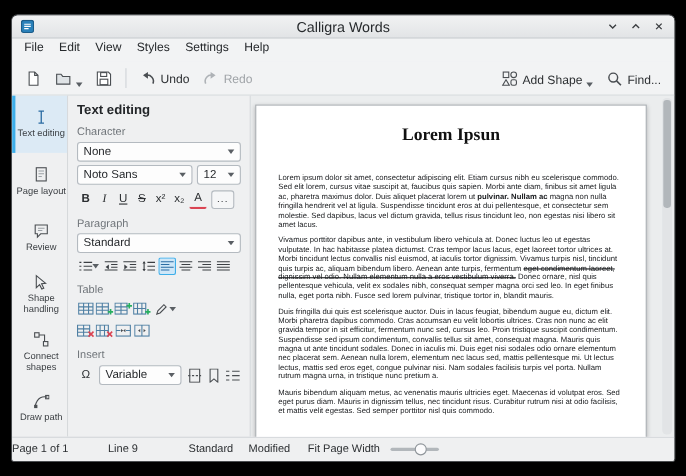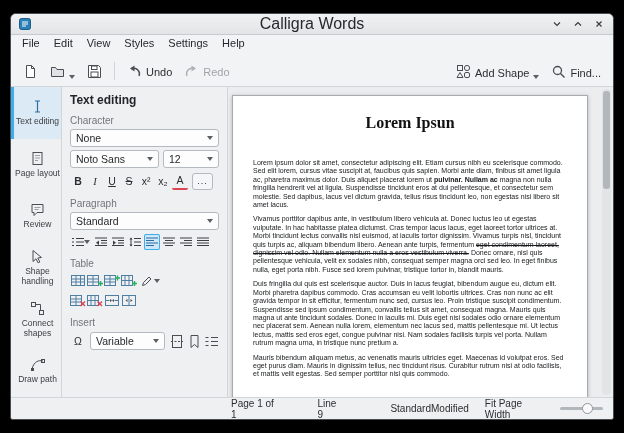--- a/index.html
+++ b/index.html
@@ -1,20 +1,20 @@
 <!DOCTYPE html>
 <html><head>
 <meta charset="utf-8">
 <style>
   html,body{margin:0;padding:0;}
   body{width:624px;height:433px;background:#000;font-family:"Liberation Sans","DejaVu Sans",sans-serif;position:relative;overflow:hidden;}
   .window{position:absolute;left:10px;top:13px;width:604px;height:407px;background:#eff0f1;border:1px solid #4a4d50;border-radius:6px 6px 3px 3px;box-shadow:0 3px 14px rgba(0,0,0,.7);overflow:hidden;box-sizing:border-box;display:flex;flex-direction:column;}
   
   .titlebar{height:20px;flex:0 0 20px;background:linear-gradient(#f1f2f3,#e2e4e6);border-bottom:1px solid #c6cacd;display:flex;align-items:center;position:relative;padding:0 8px;}
-  .titlebar .title{position:absolute;left:0;right:0;text-align:center;font-size:16px;color:#26292c;}
+  .titlebar .title{position:absolute;left:0;right:0;text-align:center;font-size:13px;color:#26292c;}
   .win-controls{margin-left:auto;display:flex;gap:9px;align-items:center;z-index:2;}
   .win-btn{width:12px;height:12px;display:flex;align-items:center;justify-content:center;cursor:default;}
   
   .menubar{height:21px;flex:0 0 21px;display:flex;align-items:flex-start;padding-left:4px;font-size:11px;color:#26292c;background:#f2f3f4;}
   .menu-item{padding:2px 7px;border-radius:2px;}
   
   .toolbar{height:30px;flex:0 0 30px;display:flex;align-items:center;padding:0 7px;gap:2px;background:#f2f3f4;border-bottom:1px solid #d3d6d9;}
   .tbtn{display:flex;align-items:flex-end;gap:4px;padding:3px 5px;border-radius:3px;font-size:11px;color:#2b2e31;}
   .tbtn.disabled{color:#a0a4a8;}
   .tsep{width:1px;height:18px;background:#d0d4d7;margin:0 5px;}
@@ -45,24 +45,24 @@
   .page{position:absolute;left:4px;top:8px;width:356px;height:430px;background:#fff;border:1px solid #a6abaf;box-shadow:0 1px 4px rgba(0,0,0,.25);box-sizing:border-box;padding:10px 20px;}
   .doc-title{font-family:"Liberation Serif","DejaVu Serif",serif;font-weight:bold;font-size:16px;text-align:center;margin:8px 0 27px;color:#111;}
   .doc-body p{font-size:7px;line-height:8.4px;margin:0 0 6px;color:#17191c;}
   .run-bold{font-weight:bold;}
   .run-strike{text-decoration:line-through;}
   .run-normal{}
   .vscroll{position:absolute;right:2px;top:2px;bottom:2px;width:9px;background:#e2e4e6;border-radius:4px;}
   .vthumb{position:absolute;left:1px;top:2px;width:7px;height:98px;background:#b2b7bb;border-radius:3px;}
   
   .statusbar{height:21px;flex:0 0 21px;border-top:1px solid #d3d6d9;display:flex;align-items:center;font-size:10px;color:#2b2e31;background:#eff0f1;padding-right:10px;}
-  .sb-page{margin-left:220px;}
+  .sb-page{}
   .sb-line{margin-left:36px;}
   .sb-style{margin-left:46px;}
-  .sb-mod{margin-left:0;}
+  .sb-mod{margin-left:14px;}
   .sb-zoommode{margin-left:16px;}
   .zoom-slider{margin-left:10px;width:44px;height:3px;background:#b2b7bb;border-radius:2px;position:relative;}
   .zoom-knob{position:absolute;left:22px;top:-4px;width:11px;height:11px;border-radius:50%;background:#fbfbfc;border:1px solid #8f959a;box-sizing:border-box;}
   svg{display:block;}
 </style>
 </head>
 <body>
 
 <div class="window">
 
@@ -211,21 +211,21 @@
       <div class="sec-label">Character</div>
       <div class="combo">
         <span>None</span>
           <span class="chev"></span>
       </div>
       <div class="row">
         <div class="combo" style="flex:1">
           <span>Noto Sans</span>
             <span class="chev"></span>
         </div>
-        <div class="combo" style="width:56px">
+        <div class="combo" style="width:40px">
           <span>12</span>
             <span class="chev"></span>
         </div>
       </div>
       <div class="fmt-row">
         <span class="fbtn b">B</span>
         <span class="fbtn i">I</span>
         <span class="fbtn u">U</span>
         <span class="fbtn s">S</span>
         <span class="fbtn">x²</span>

